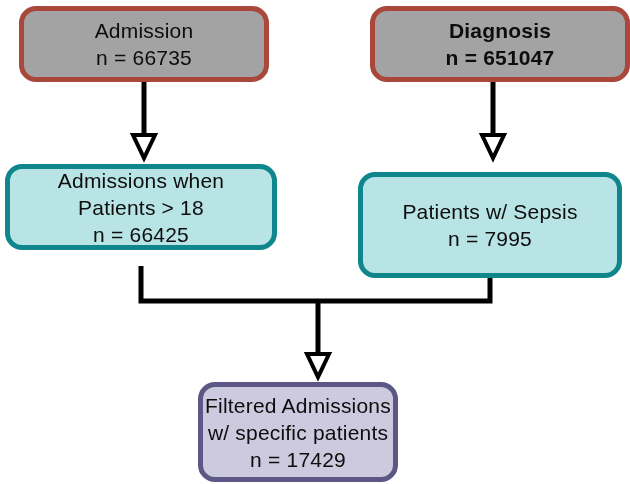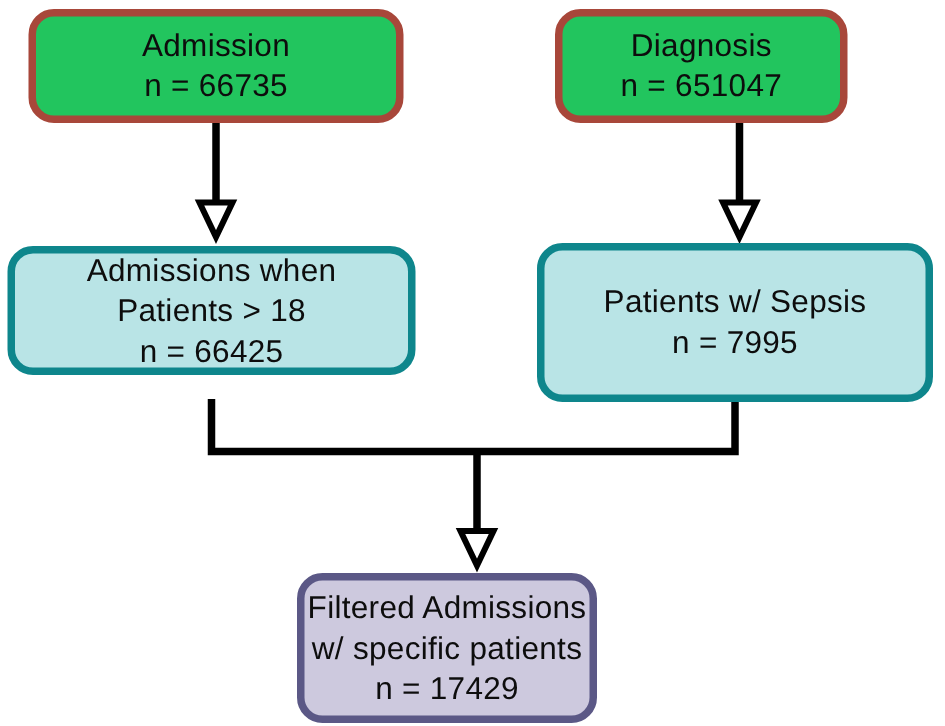--- a/index.html
+++ b/index.html
@@ -33,36 +33,36 @@
     flex-direction: column;
     align-items: center;
     justify-content: center;
     text-align: center;
     color: #0d0d0d;
     font-size: 21px;
     line-height: 27px;
     letter-spacing: 0.2px;
   }
   .node-red {
-    background: #22c55e;
+    background: #a3a3a3;
     border-color: #a8473a;
     text-align: right;
   }
   .node-teal {
     background: #b9e4e6;
     border-color: #0e868c;
   }
   .node-purple {
     background: #cdc9de;
     border-color: #5b5886;
   }
   .node-admission          { left: 19px;  top: 6px;   width: 250px; height: 76px; }
-  .node-diagnosis          { left: 370px; top: 6px;   width: 195px; height: 76px; }
+  .node-diagnosis          { left: 370px; top: 6px;   width: 260px; height: 76px; font-weight: bold; }
   .node-admissions-adult   { left: 5px;   top: 164px; width: 272px; height: 86px; }
-  .node-patients-sepsis    { left: 358px; top: 162px; width: 264px; height: 106px; }
+  .node-patients-sepsis    { left: 358px; top: 172px; width: 264px; height: 106px; }
   .node-filtered           { left: 198px; top: 382px; width: 200px; height: 100px; }
   .edge-stroke {
     stroke: #000000;
     stroke-width: 5;
     fill: none;
   }
   .arrowhead {
     stroke: #000000;
     stroke-width: 4;
     fill: #ffffff;

